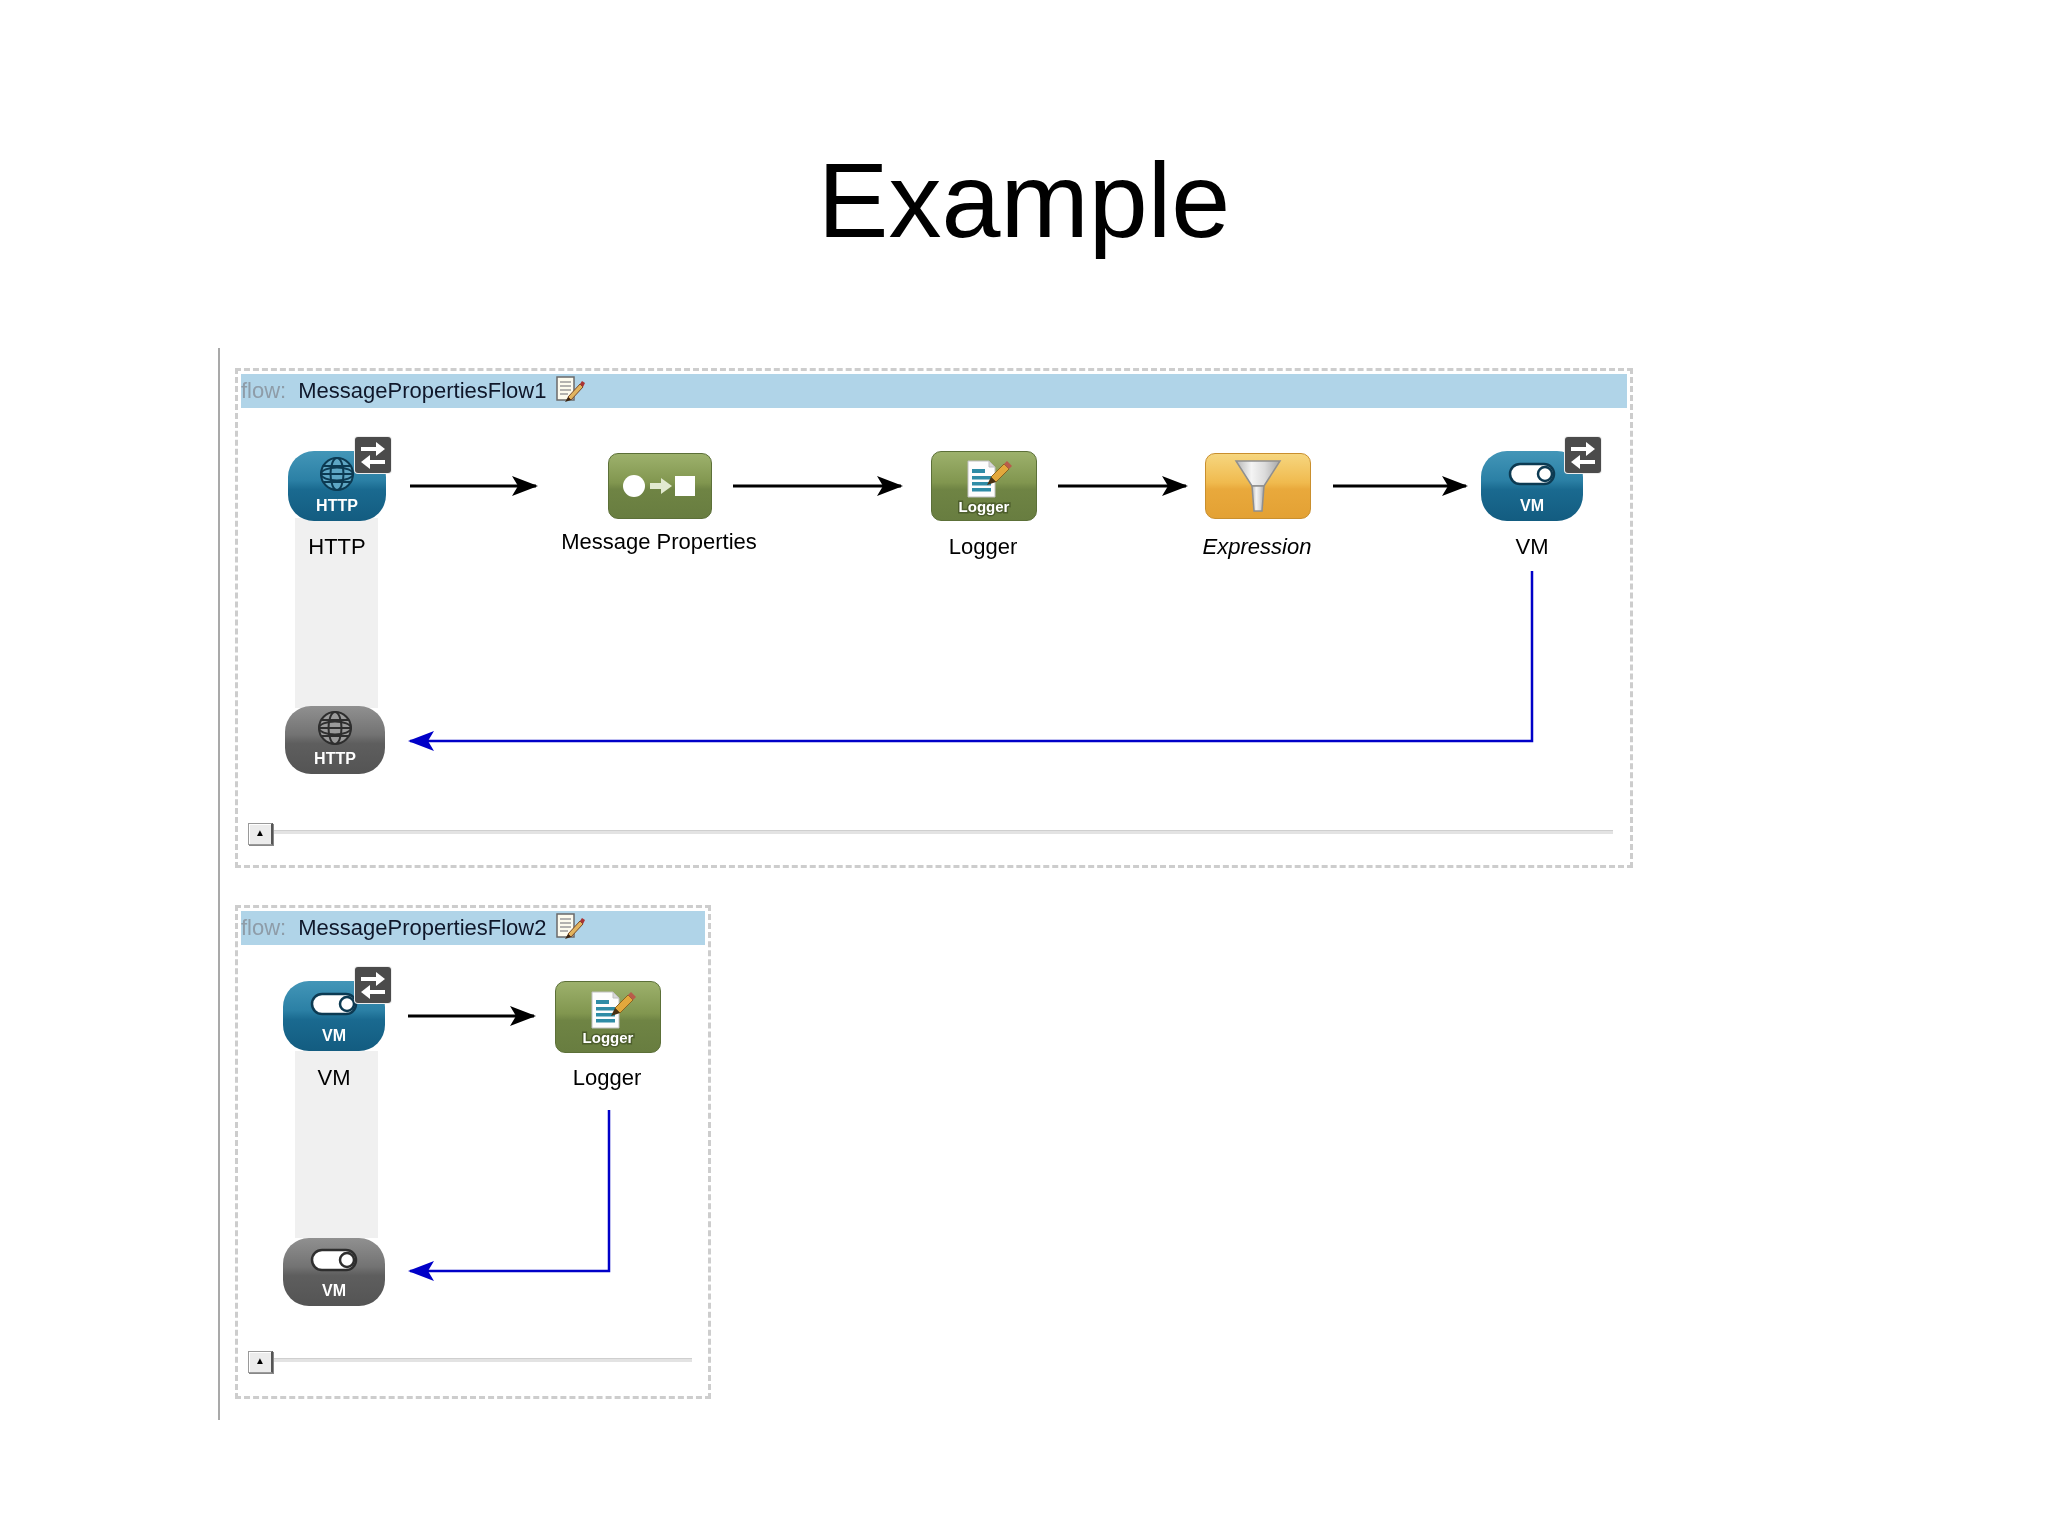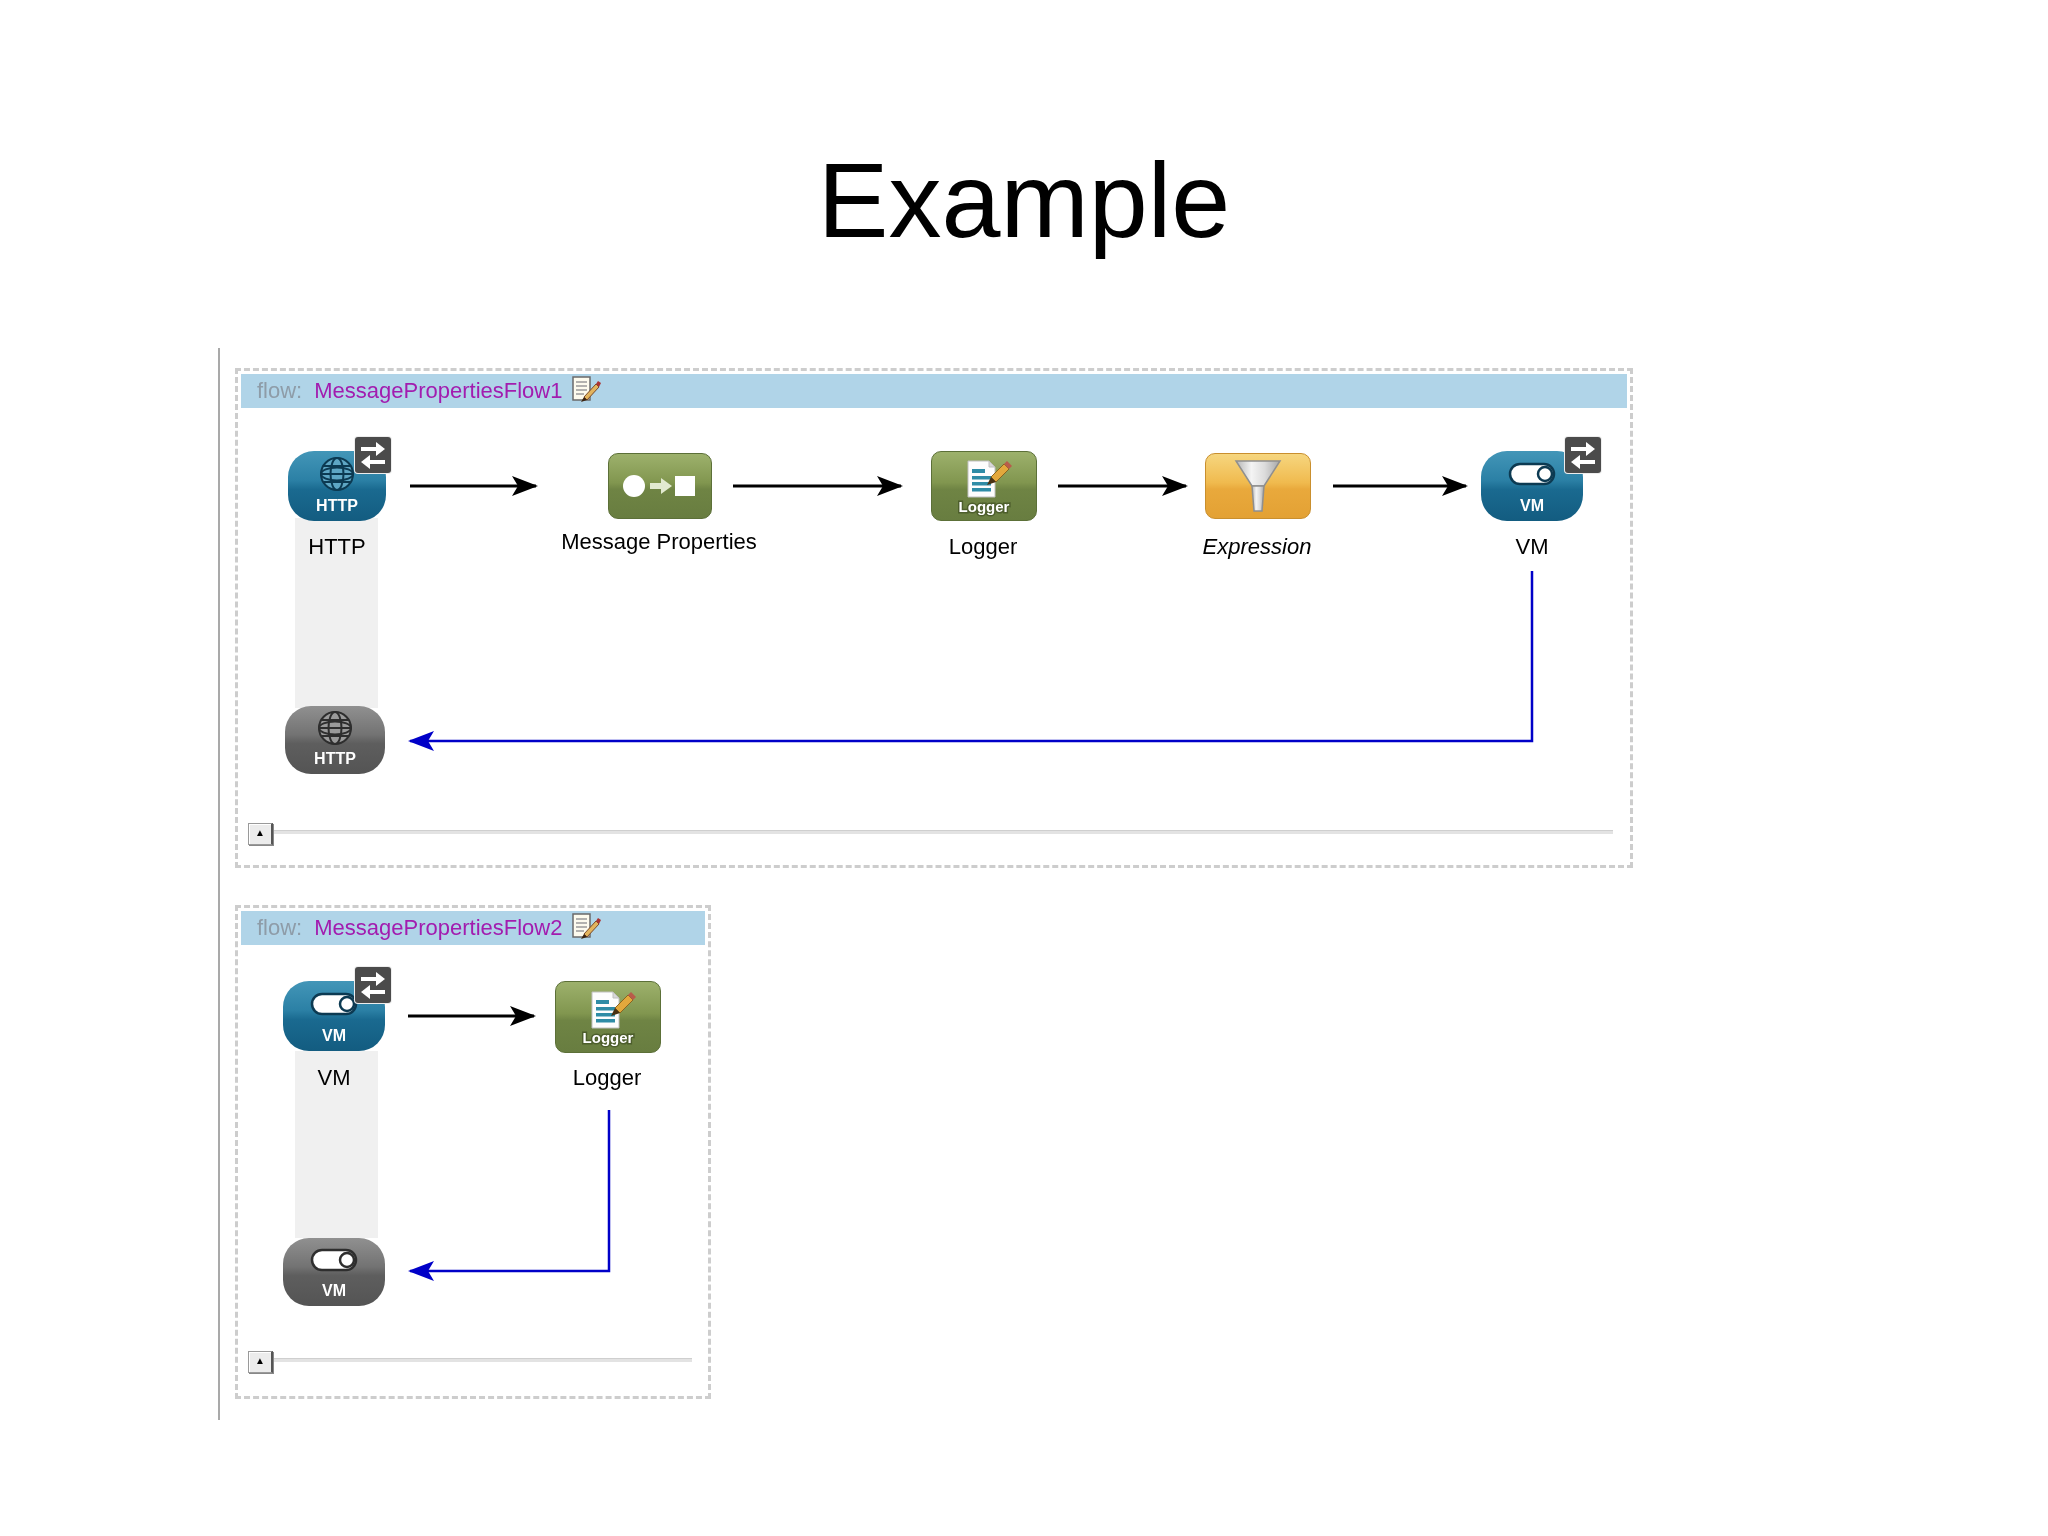--- a/index.html
+++ b/index.html
@@ -6,23 +6,23 @@
     font-family:"Liberation Sans", sans-serif;}
   .page{position:relative;width:2048px;height:1536px;background:#ffffff;}
 
   .slide-title{position:absolute;top:108px;left:0;width:2048px;text-align:center;
     font-size:106px;color:#000;letter-spacing:0px;margin-top:32px;}
 
   .canvas-edge{position:absolute;left:218px;top:348px;width:2px;height:1072px;background:#a9a9a9;}
 
   .flow{position:absolute;border:3px dashed #cdcdcd;background:#ffffff;}
   .flow-header{position:absolute;left:3px;right:3px;top:3px;height:34px;background:#b0d4e8;
-    display:flex;align-items:center;padding-left:16px;font-size:22px;}
+    display:flex;align-items:center;font-size:22px;}
   .flow-prefix{color:#8e9ca8;margin-right:12px;}
-  .flow-name{color:#a21caf;}
+  .flow-name{color:#0f172a;}
   .edit-icon{display:inline-block;width:32px;height:30px;margin-left:8px;position:relative;top:-2px;}
 
   .scope-band{position:absolute;background:#f0f0f0;z-index:1;}
   .connector-layer{position:absolute;left:0;top:0;z-index:2;pointer-events:none;}
 
   .node-icon{position:absolute;z-index:3;}
   .squircle{border-radius:26px;}
   .sq-blue{background:linear-gradient(180deg,#4396b8 0%,#2b80a5 42%,#1a6a90 55%,#135c80 100%);}
   .sq-gray{background:linear-gradient(180deg,#909090 0%,#737373 42%,#5e5e5e 55%,#545454 100%);}
   .rect-node{border-radius:10px;}

